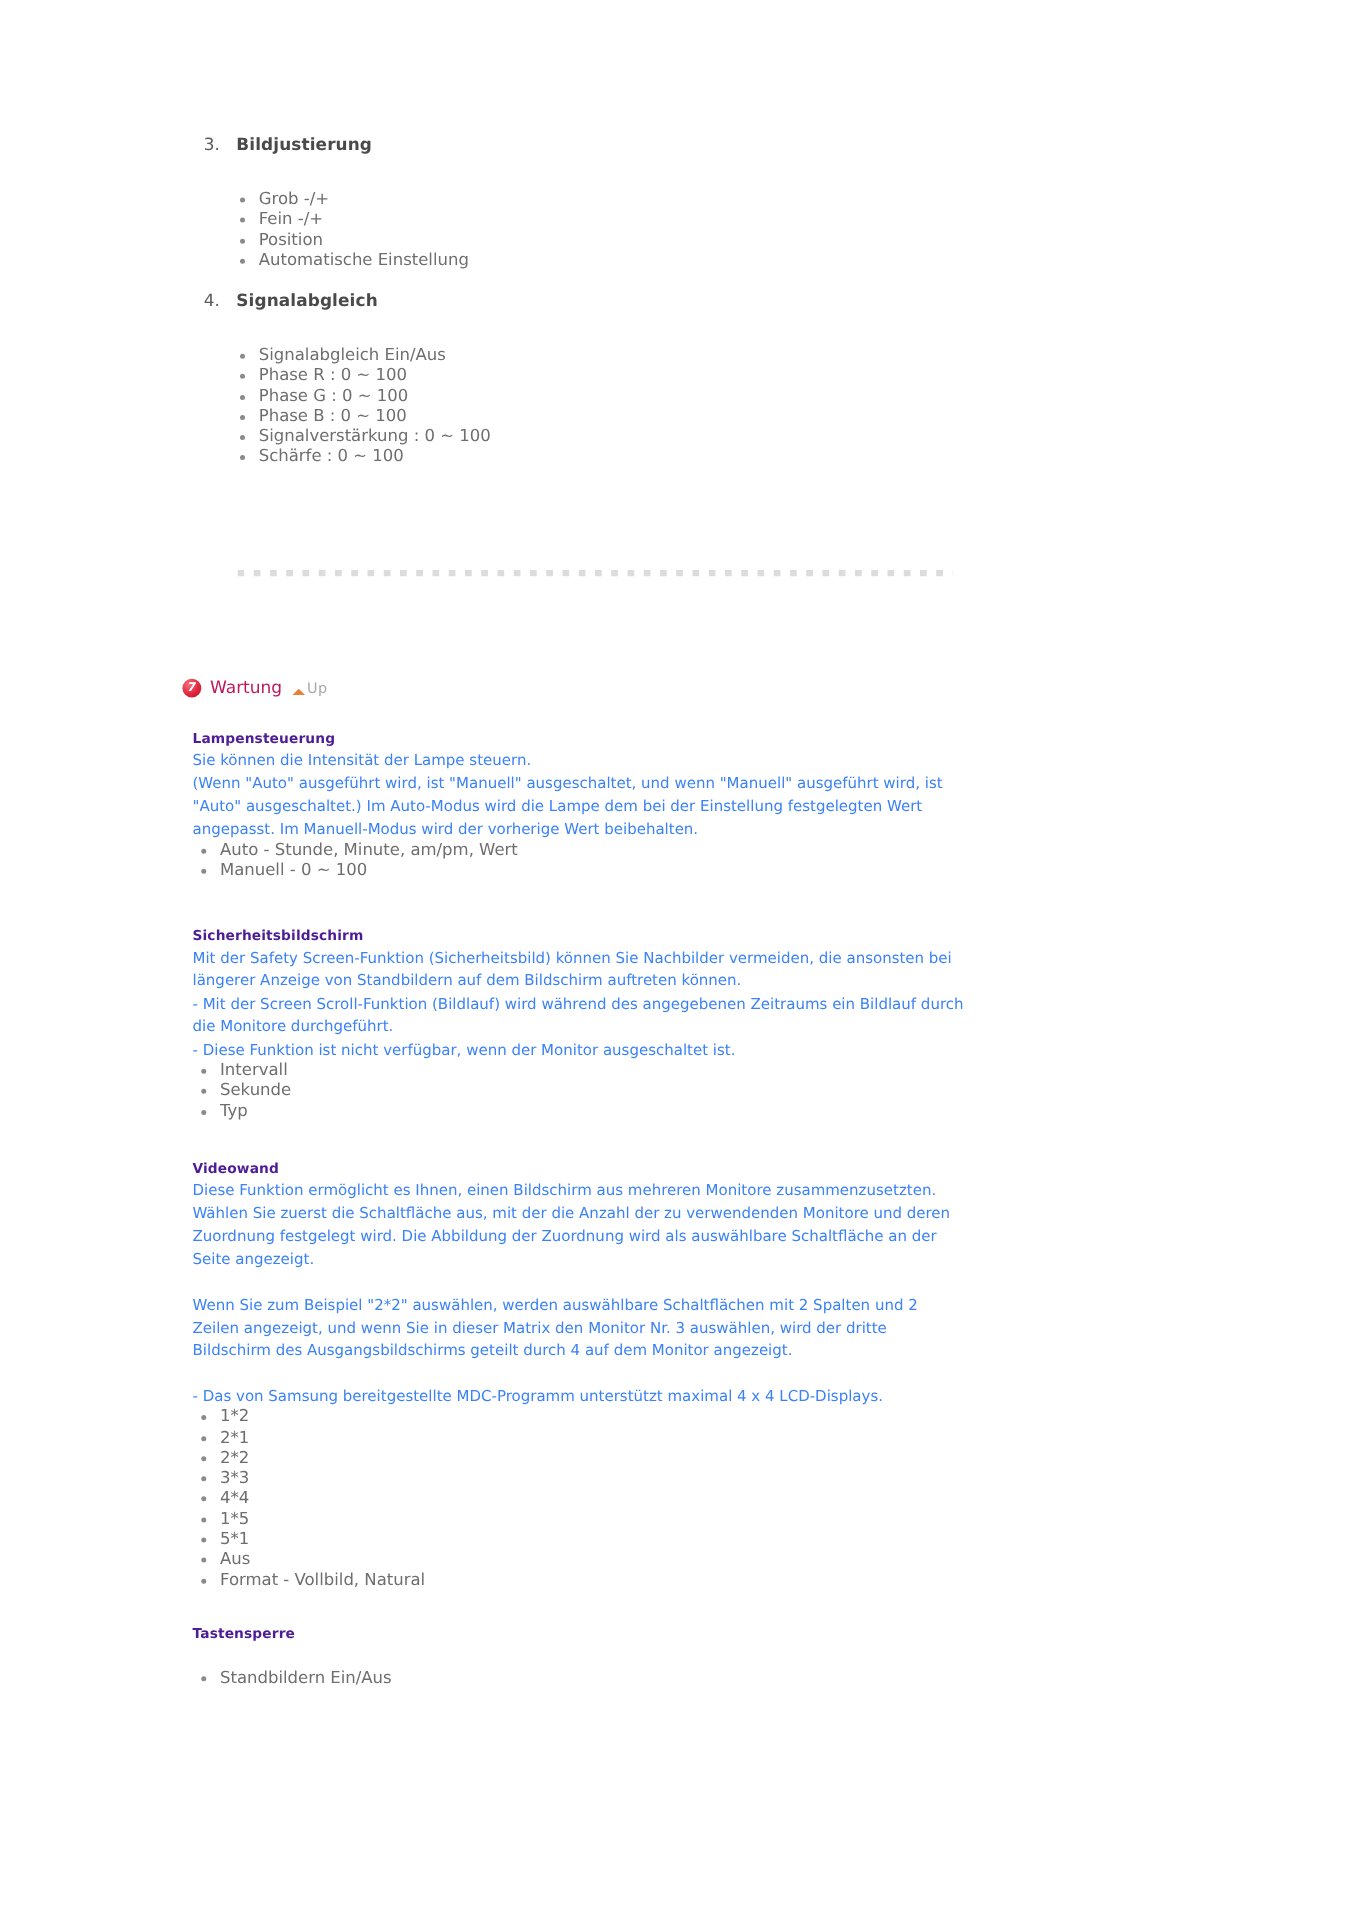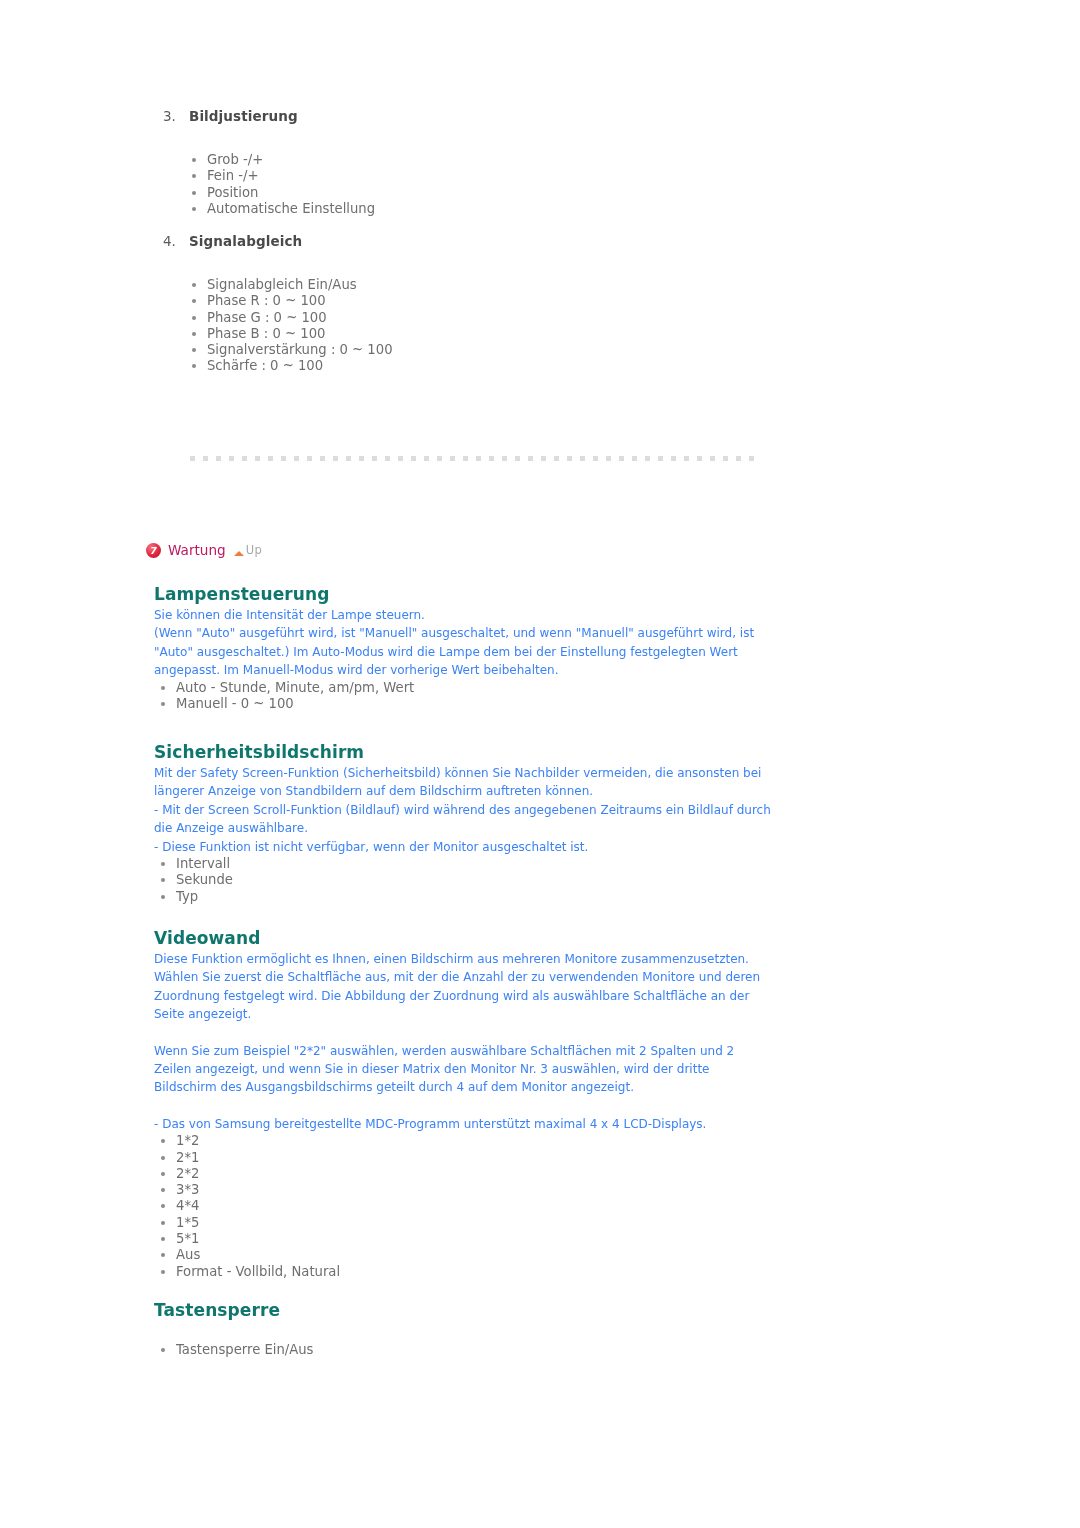--- a/index.html
+++ b/index.html
@@ -132,23 +132,23 @@
     letter-spacing: .3px;
   }
 
   
   .sub {
     position: absolute;
     left: 154px;
     width: 680px;
   }
   .sub-title {
-    font-size: 17px;
+    font-size: 11px;
     font-weight: bold;
-    color: #0f766e;
+    color: #4c1d95;
     margin-bottom: 2px;
     letter-spacing: .1px;
   }
   .sub-body p {
     margin: 0;
     font-size: 12px;
     line-height: 18.4px;
     color: #3b82f6;
   }
   .spacer-p {
@@ -216,21 +216,21 @@
       <li>Manuell - 0 ~ 100</li>
     </ul>
   </div>
 
   <div class="sub" style="top:742px;">
     <div class="sub-title">Sicherheitsbildschirm</div>
     <div class="sub-body">
       <p>Mit der Safety Screen-Funktion (Sicherheitsbild) können Sie Nachbilder vermeiden, die ansonsten bei</p>
       <p>längerer Anzeige von Standbildern auf dem Bildschirm auftreten können.</p>
       <p>- Mit der Screen Scroll-Funktion (Bildlauf) wird während des angegebenen Zeitraums ein Bildlauf durch</p>
-      <p>die Anzeige auswählbare.</p>
+      <p>die Monitore durchgeführt.</p>
       <p>- Diese Funktion ist nicht verfügbar, wenn der Monitor ausgeschaltet ist.</p>
     </div>
     <ul class="bl sub-list">
       <li>Intervall</li>
       <li>Sekunde</li>
       <li>Typ</li>
     </ul>
   </div>
 
   <div class="sub" style="top:928px;">
@@ -256,17 +256,17 @@
       <li>1*5</li>
       <li>5*1</li>
       <li>Aus</li>
       <li>Format - Vollbild, Natural</li>
     </ul>
   </div>
 
   <div class="sub" style="top:1300px;">
     <div class="sub-title">Tastensperre</div>
     <ul class="bl sub-list" style="margin-top:22px;">
-      <li>Tastensperre Ein/Aus</li>
+      <li>Standbildern Ein/Aus</li>
     </ul>
   </div>
 
 </div>
 
 </body></html>

